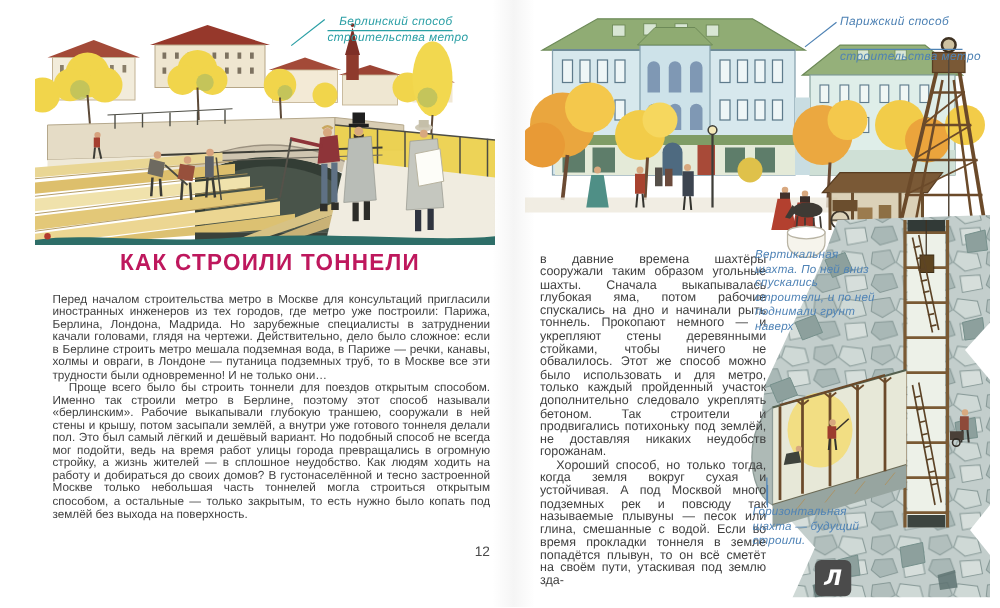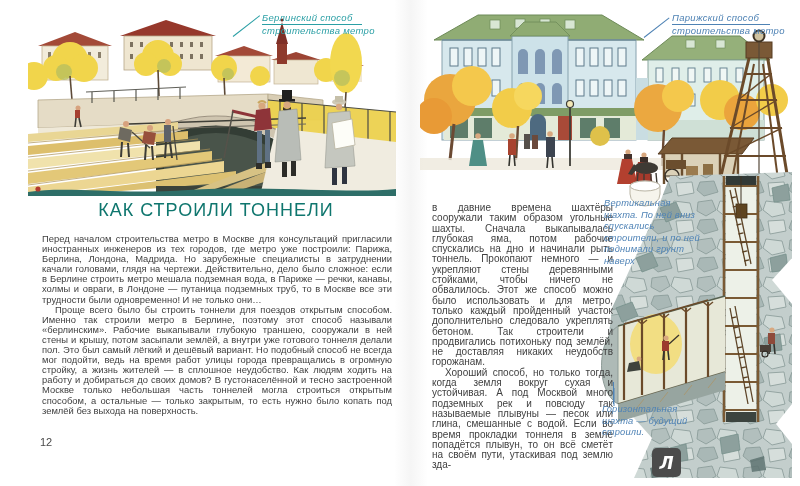--- a/index.html
+++ b/index.html
@@ -5,32 +5,32 @@
   html,body{margin:0;padding:0;background:#ffffff;}
   #spread{position:relative;width:800px;height:486px;background:#ffffff;overflow:hidden;
           font-family:"Liberation Sans",sans-serif;color:#3d3d3d;}
   .abs{position:absolute;}
   
   #gutter{left:394px;top:0;width:34px;height:486px;
           background:linear-gradient(90deg,rgba(0,0,0,0) 0%,rgba(60,60,60,.05) 50%,rgba(0,0,0,0) 100%);}
   
   .hand{font-style:italic;font-size:9.5px;line-height:11px;letter-spacing:.3px;}
   #cap-berlin{left:262px;top:12px;width:120px;color:#2a9fa5;}
-  #cap-berlin .u{display:inline-block;border-bottom:1px solid #2a9fa5;padding-bottom:1px;min-width:100px;}
+  #cap-berlin .u{display:inline-block;border-bottom:1px solid #2a9fa5;padding-bottom:1px;min-width:100px;text-align:right;}
   #cap-berlin-line{left:233px;top:36px;width:34px;height:1px;background:#2a9fa5;transform:rotate(-38deg);transform-origin:left center;}
   #cap-paris{left:672px;top:12px;width:118px;color:#4e82b4;}
-  #cap-paris .u{display:inline-block;border-bottom:1px solid #4e82b4;padding-bottom:1px;min-width:98px;}
+  #cap-paris .u{display:inline-block;border-bottom:1px solid #4e82b4;padding-bottom:16px;min-width:98px;}
   #cap-paris-line{left:644px;top:37px;width:32px;height:1px;background:#4e82b4;transform:rotate(-38deg);transform-origin:left center;}
   
-  #title{left:40px;top:199px;width:352px;text-align:center;color:#0f766e;
-         font-size:18px;font-weight:normal;letter-spacing:1px;transform:scaleY(1.04);transform-origin:top center;}
+  #title{left:40px;top:199px;width:352px;text-align:center;color:#be185d;
+         font-size:18px;font-weight:bold;letter-spacing:1px;transform:scaleY(1.04);transform-origin:top center;}
   #body-left{left:42px;top:234px;width:350px;font-size:9.4px;line-height:10.1px;text-align:justify;color:#3f3f3f;}
   #body-left p, #body-right p{margin:0;}
   p.indent{text-indent:13px;}
-  #pagenum{left:40px;top:436px;width:352px;text-align:left;font-size:11px;color:#4a4a4a;}
+  #pagenum{left:40px;top:436px;width:352px;text-align:right;font-size:11px;color:#4a4a4a;}
   
   #body-right{left:432px;top:203px;width:181px;font-size:10px;line-height:10.3px;text-align:justify;color:#3f3f3f;}
   
   .annot{font-style:italic;font-size:9.3px;line-height:11.6px;color:#4f83b6;letter-spacing:.2px;z-index:6;}
   #annot-vert{left:604px;top:198px;width:96px;}
   #annot-horiz{left:602px;top:404px;width:108px;}
   #annot-horiz-line{left:613px;top:382px;width:1px;height:22px;background:#4f83b6;z-index:6;}
   
   #logo{left:652px;top:448px;width:29px;height:29px;background:#4b4b4b;border-radius:5px;z-index:7;
         display:flex;align-items:center;justify-content:center;}

